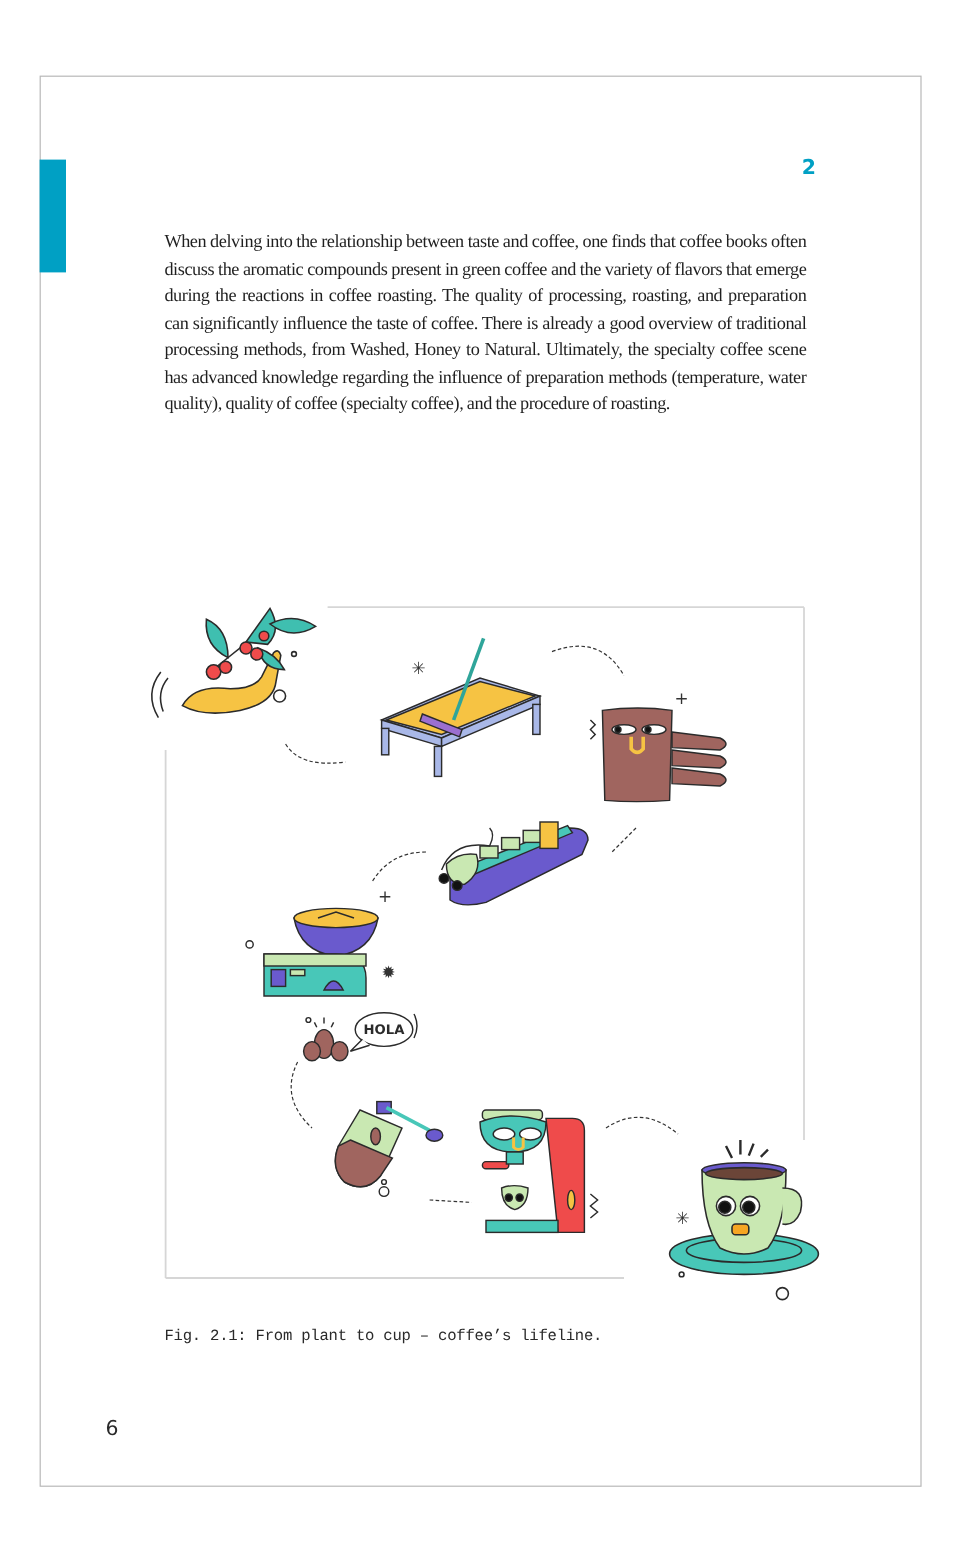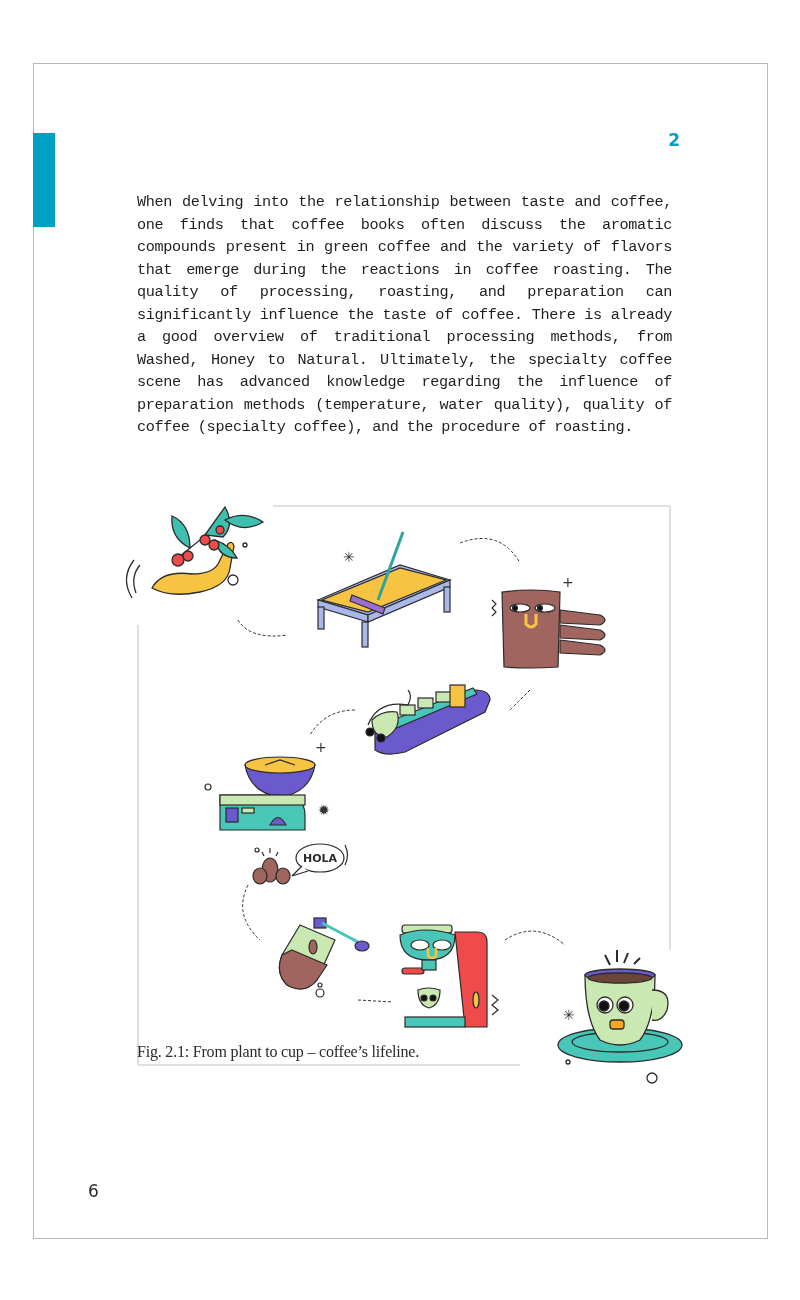--- a/index.html
+++ b/index.html
@@ -8,27 +8,27 @@
     position:absolute; left:33px; top:63px; width:735px; height:1176px;
     border:1px solid #b8b8b8; background:#fff; box-sizing:border-box;
   }
   .tab-bar { position:absolute; left:33px; top:133px; width:22px; height:94px; background:#00a0c4; }
   .chapter-num {
     position:absolute; left:640px; top:130px; width:40px; text-align:right;
     font-family:"DejaVu Sans", sans-serif; font-weight:bold; font-size:17px; color:#00a0c4;
   }
   .body-text {
     position:absolute; left:137px; top:191px; width:535px;
-    font-family:Liberation Mono, monospace; font-size:15.2px; line-height:22.5px;
+    font-family:Liberation Serif, serif; font-size:15.2px; line-height:22.5px;
     color:#1f1f1f; text-align:justify; letter-spacing:-0.35px; word-spacing:-0.5px;
   }
   .figure { position:absolute; left:110px; top:490px; width:600px; height:600px; }
   .caption {
-    position:absolute; left:137px; top:1043px;
-    font-family:Liberation Serif, serif; font-size:16px; color:#2a2a2a; letter-spacing:-0.2px;
+    position:absolute; left:137px; top:1106px;
+    font-family:Liberation Mono, monospace; font-size:13px; color:#2a2a2a; letter-spacing:-0.2px;
   }
   .folio {
     position:absolute; left:88px; top:1181px;
     font-family:"DejaVu Sans", sans-serif; font-size:17px; color:#2a2a2a;
   }
 </style>
 </head>
 <body>
 
 <div class="page"></div>

